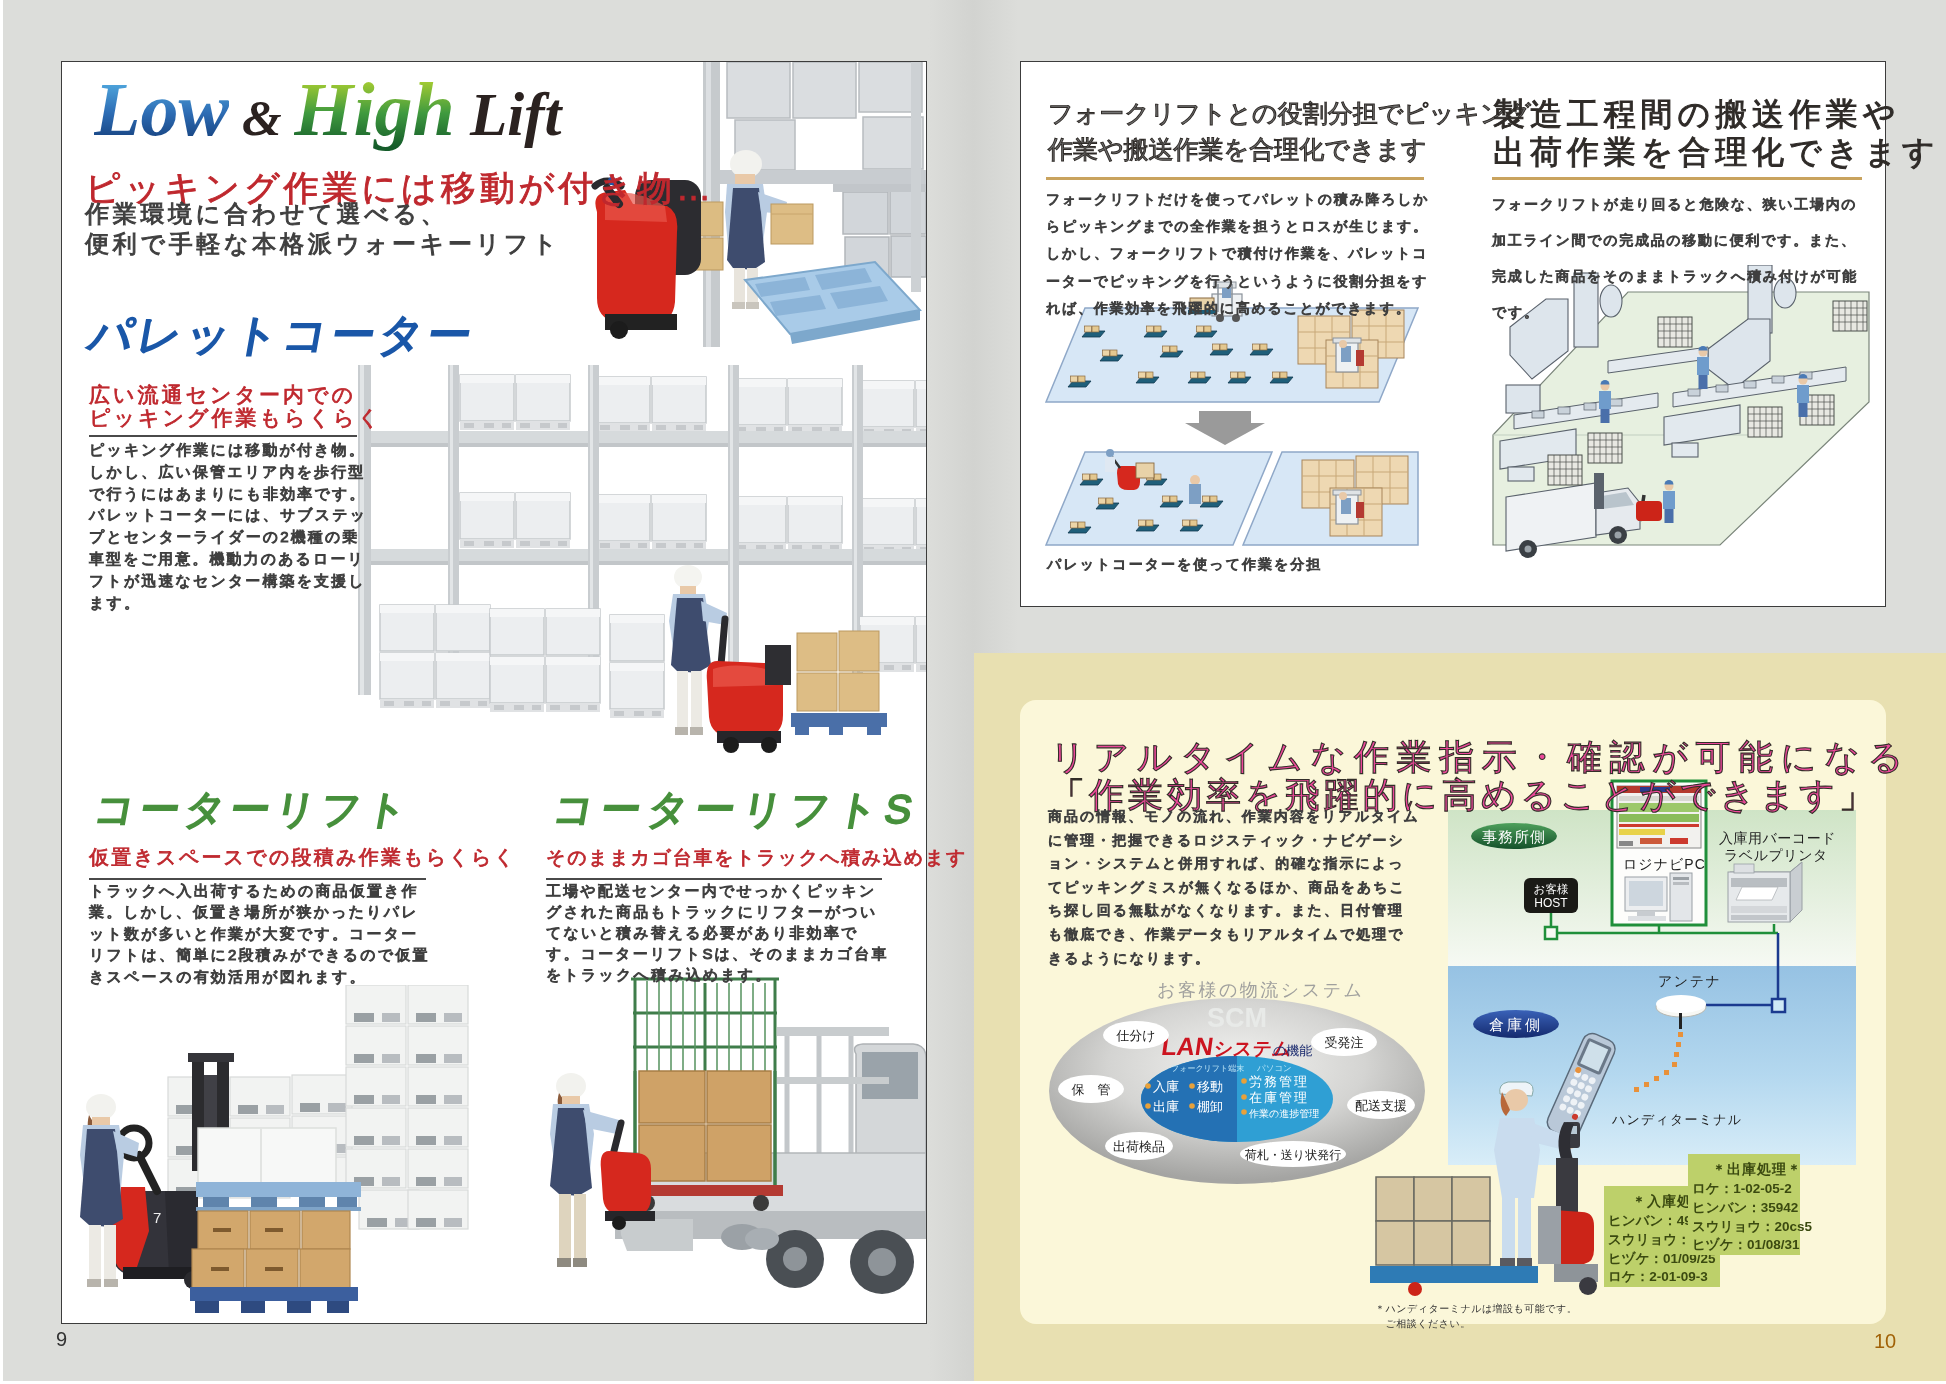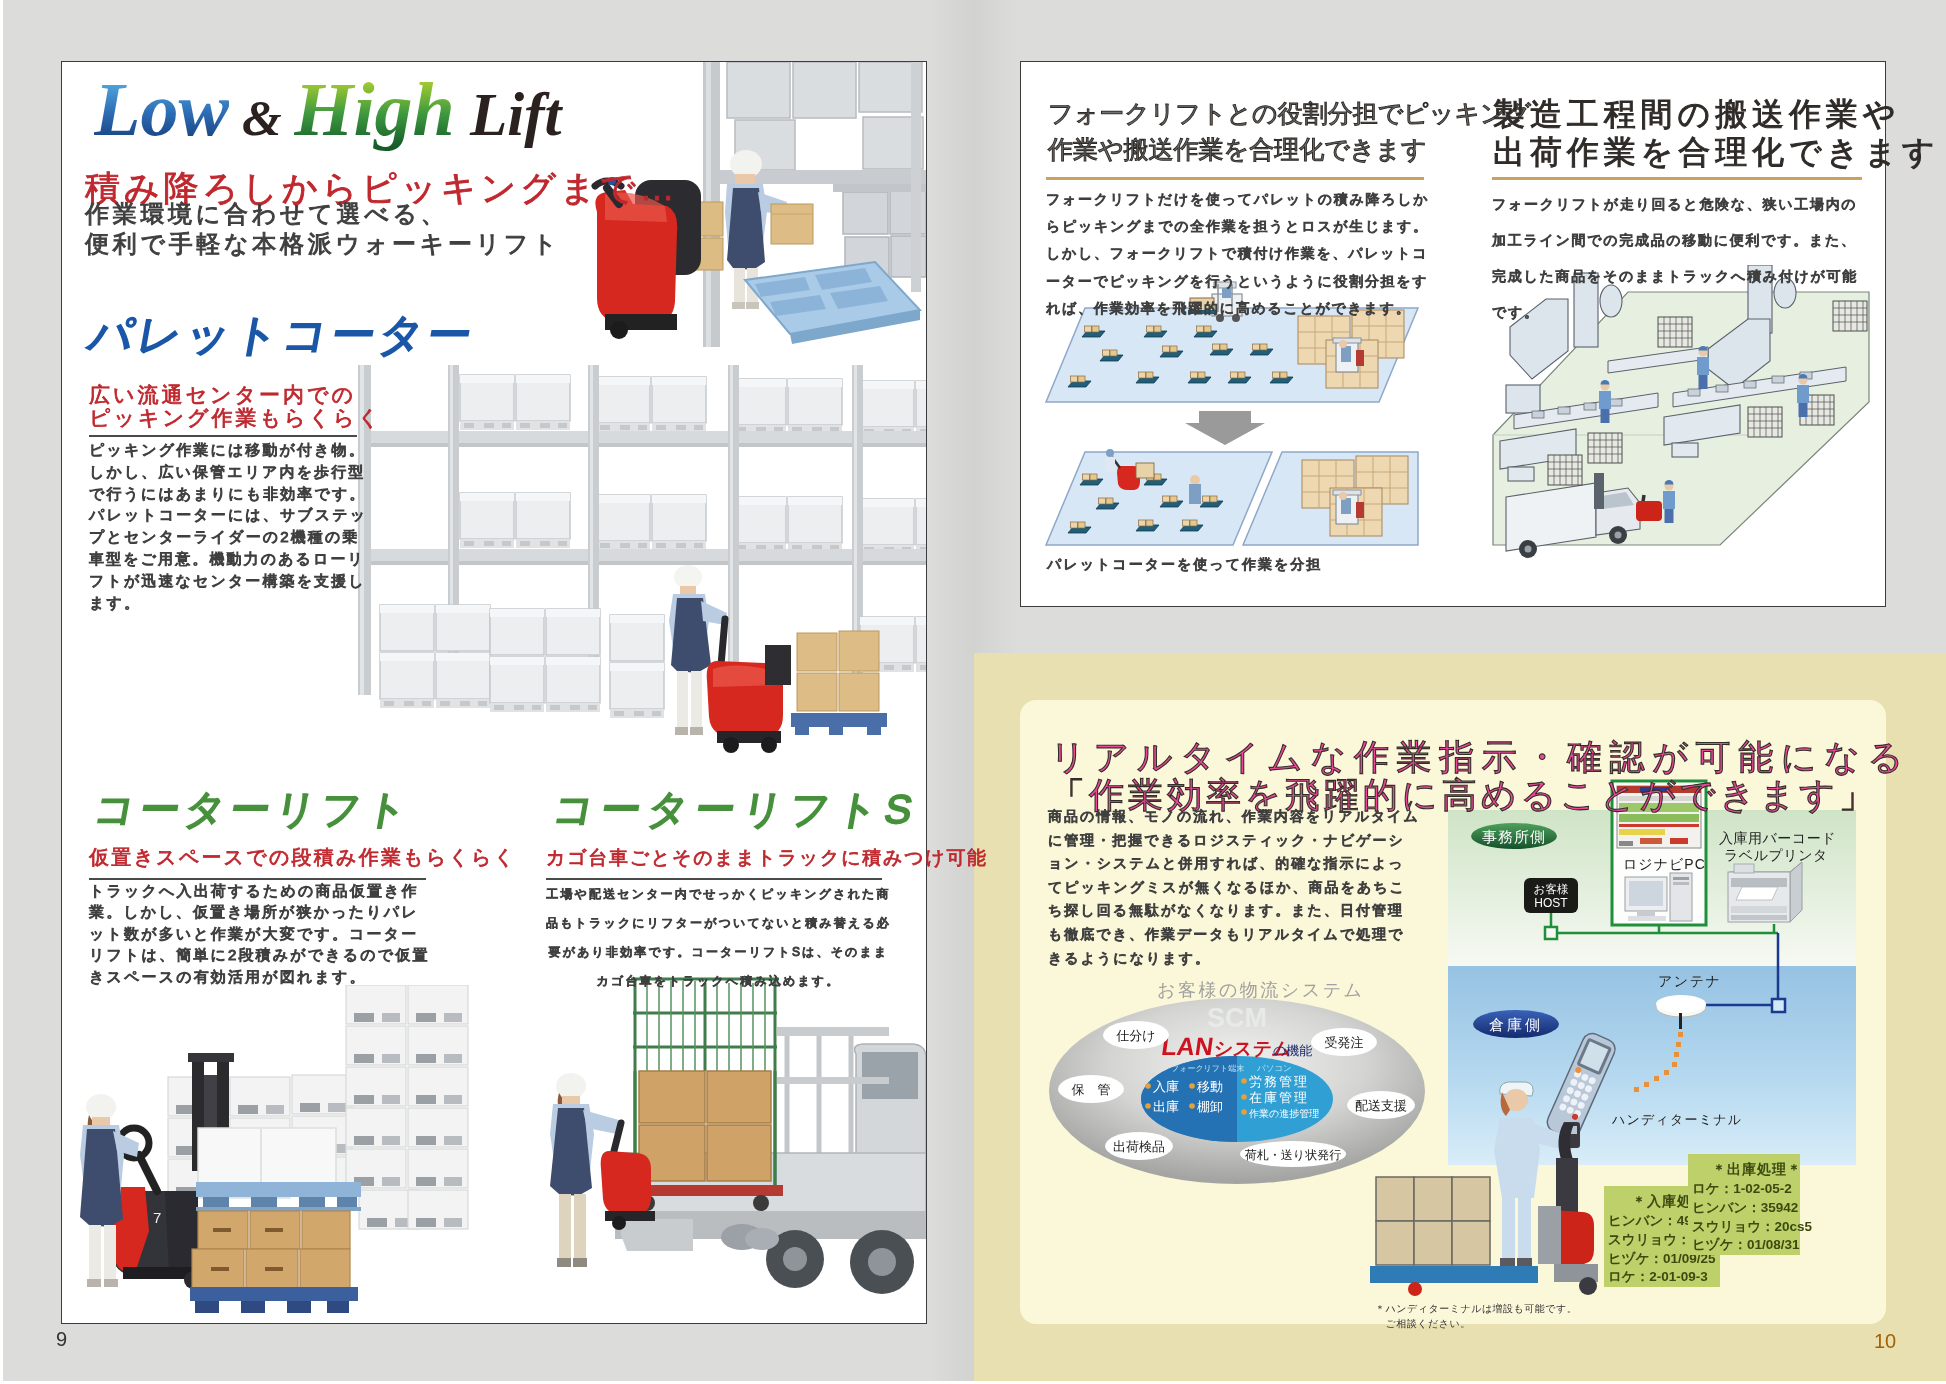--- a/index.html
+++ b/index.html
@@ -764,39 +764,39 @@
 <ellipse cx="94" cy="151" rx="34" ry="14" fill="#fff"></ellipse>
         <text x="94" y="156" font-size="13" fill="#222" text-anchor="middle">出荷検品</text>
 <ellipse cx="248" cy="159" rx="53" ry="13" fill="#fff"></ellipse>
         <text x="248" y="164" font-size="12" fill="#222" text-anchor="middle">荷札・送り状発行</text>
 </g>
 </svg></div>
 
 <div class="abs" style="left:94px;top:71px;font-family:'Liberation Serif',serif;font-style:italic;font-weight:bold;font-size:76px;line-height:1;white-space:nowrap;">
 <span class="grad" style="background-image:linear-gradient(#5cbcec 5%,#2d6cb4 55%,#123a74 95%);">Low</span><span style="font-size:51px;color:#2b2220;"> &amp; </span><span class="grad" style="background-image:linear-gradient(#c3db2e 5%,#3f9a3f 55%,#155c2a 95%);">High</span><span style="font-size:61px;color:#2b2220;"> Lift</span>
 </div>
-<div class="abs red" style="left:85px;top:170px;font-size:35px;line-height:35px;letter-spacing:3.9px;-webkit-text-stroke:0.9px #bf282e;">積み降ろしからピッキングまで…</div>
+<div class="abs red" style="left:85px;top:170px;font-size:35px;line-height:35px;letter-spacing:3.9px;-webkit-text-stroke:0.9px #bf282e;">ピッキング作業には移動が付き物…</div>
 <div class="abs body" style="left:85px;top:199px;font-size:24px;line-height:30px;letter-spacing:3.7px;">作業環境に合わせて選べる、<br>便利で手軽な本格派ウォーキーリフト</div>
 
 <div class="abs" style="left:85px;top:313px;font-size:44px;line-height:44px;letter-spacing:3.5px;color:#1a57a8;-webkit-text-stroke:2px #1a57a8;transform:skewX(-10deg);transform-origin:left bottom;">パレットコーター</div>
 
 <div class="abs red" style="left:89px;top:383px;font-size:21px;line-height:23px;letter-spacing:3px;-webkit-text-stroke:0.8px #bf282e;">広い流通センター内での<br>ピッキング作業もらくらく</div>
 <div class="abs" style="left:89px;top:435px;width:268px;height:2px;background:#4a4a4a;"></div>
 <div class="abs body" style="left:89px;top:439px;font-size:15px;line-height:21.8px;letter-spacing:2.1px;width:283px;">ピッキング作業には移動が付き物。しかし、広い保管エリア内を歩行型で行うにはあまりにも非効率です。パレットコーターには、サブステップとセンターライダーの2機種の乗車型をご用意。機動力のあるローリフトが迅速なセンター構築を支援します。</div>
 
 <div class="abs" style="left:91px;top:789px;font-size:40px;line-height:40px;letter-spacing:4.7px;color:#47903c;-webkit-text-stroke:2px #47903c;transform:skewX(-10deg);transform-origin:left bottom;">コーターリフト</div>
 <div class="abs" style="left:550px;top:789px;font-size:40px;line-height:40px;letter-spacing:6.7px;color:#47903c;-webkit-text-stroke:2px #47903c;transform:skewX(-10deg);transform-origin:left bottom;">コーターリフトS</div>
 
 <div class="abs red" style="left:89px;top:847px;font-size:20px;line-height:21px;letter-spacing:2.2px;-webkit-text-stroke:0.8px #bf282e;">仮置きスペースでの段積み作業もらくらく</div>
 <div class="abs" style="left:89px;top:878px;width:337px;height:2px;background:#4a4a4a;"></div>
 <div class="abs body" style="left:89px;top:880px;font-size:15px;line-height:21.4px;letter-spacing:2.15px;width:345px;">トラックへ入出荷するための商品仮置き作業。しかし、仮置き場所が狭かったりパレット数が多いと作業が大変です。コーターリフトは、簡単に2段積みができるので仮置きスペースの有効活用が図れます。</div>
 
-<div class="abs red" style="left:546px;top:847px;font-size:19px;line-height:21px;letter-spacing:1.7px;-webkit-text-stroke:0.8px #bf282e;">カゴ台車ごとそのままトラックに積みつけ可能</div>
+<div class="abs red" style="left:546px;top:847px;font-size:19px;line-height:21px;letter-spacing:1.7px;-webkit-text-stroke:0.8px #bf282e;">そのままカゴ台車をトラックへ積み込めます</div>
 <div class="abs" style="left:546px;top:878px;width:336px;height:2px;background:#4a4a4a;"></div>
-<div class="abs body" style="left:546px;top:880px;font-size:12px;line-height:29px;letter-spacing:2.15px;width:345px;text-align:center;">工場や配送センター内でせっかくピッキングされた商品もトラックにリフターがついてないと積み替える必要があり非効率です。コーターリフトSは、そのままカゴ台車をトラックへ積み込めます。</div>
+<div class="abs body" style="left:546px;top:880px;font-size:15px;line-height:21px;letter-spacing:2.15px;width:345px;">工場や配送センター内でせっかくピッキングされた商品もトラックにリフターがついてないと積み替える必要があり非効率です。コーターリフトSは、そのままカゴ台車をトラックへ積み込めます。</div>
 
 <div class="abs" style="left:56px;top:1328px;font-size:20px;color:#333;">9</div>
 
 <div class="abs" style="left:1048px;top:95px;font-size:25px;line-height:36px;letter-spacing:0;color:#737373;-webkit-text-stroke:1px #2f2b28;">フォークリフトとの役割分担でピッキング<br>作業や搬送作業を合理化できます</div>
 <div class="abs" style="left:1046px;top:177px;width:378px;height:3px;background:#c9a35e;"></div>
 <div class="abs body" style="left:1046px;top:186px;font-size:14px;line-height:27.2px;letter-spacing:1.7px;width:385px;">フォークリフトだけを使ってパレットの積み降ろしからピッキングまでの全作業を担うとロスが生じます。しかし、フォークリフトで積付け作業を、パレットコーターでピッキングを行うというように役割分担をすれば、作業効率を飛躍的に高めることができます。</div>
 <div class="abs body" style="left:1047px;top:556px;font-size:14px;letter-spacing:2px;">パレットコーターを使って作業を分担</div>
 
 <div class="abs" style="left:1493px;top:95px;font-size:32px;line-height:38px;letter-spacing:4.9px;color:#2f2b28;-webkit-text-stroke:1px #2f2b28;">製造工程間の搬送作業や<br>出荷作業を合理化できます</div>
 <div class="abs" style="left:1492px;top:177px;width:370px;height:3px;background:#c9a35e;"></div>

